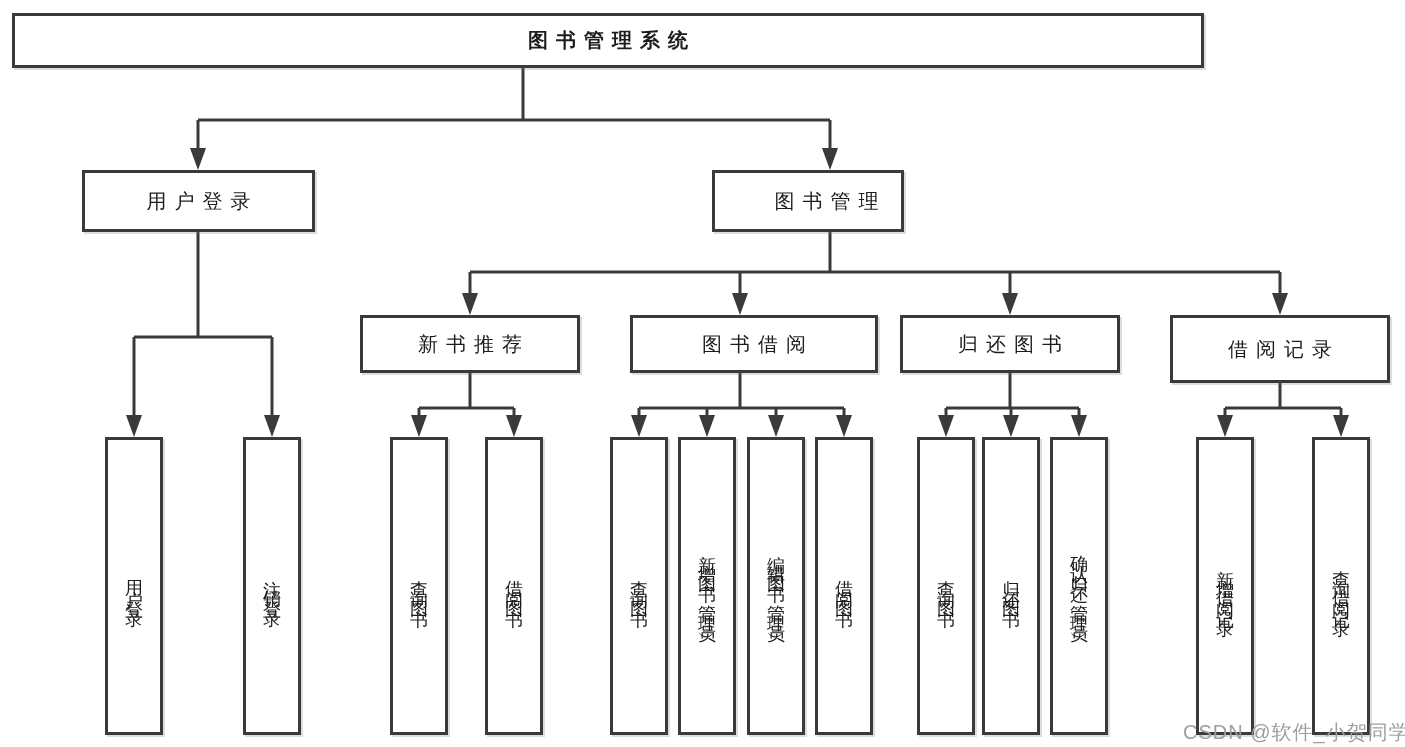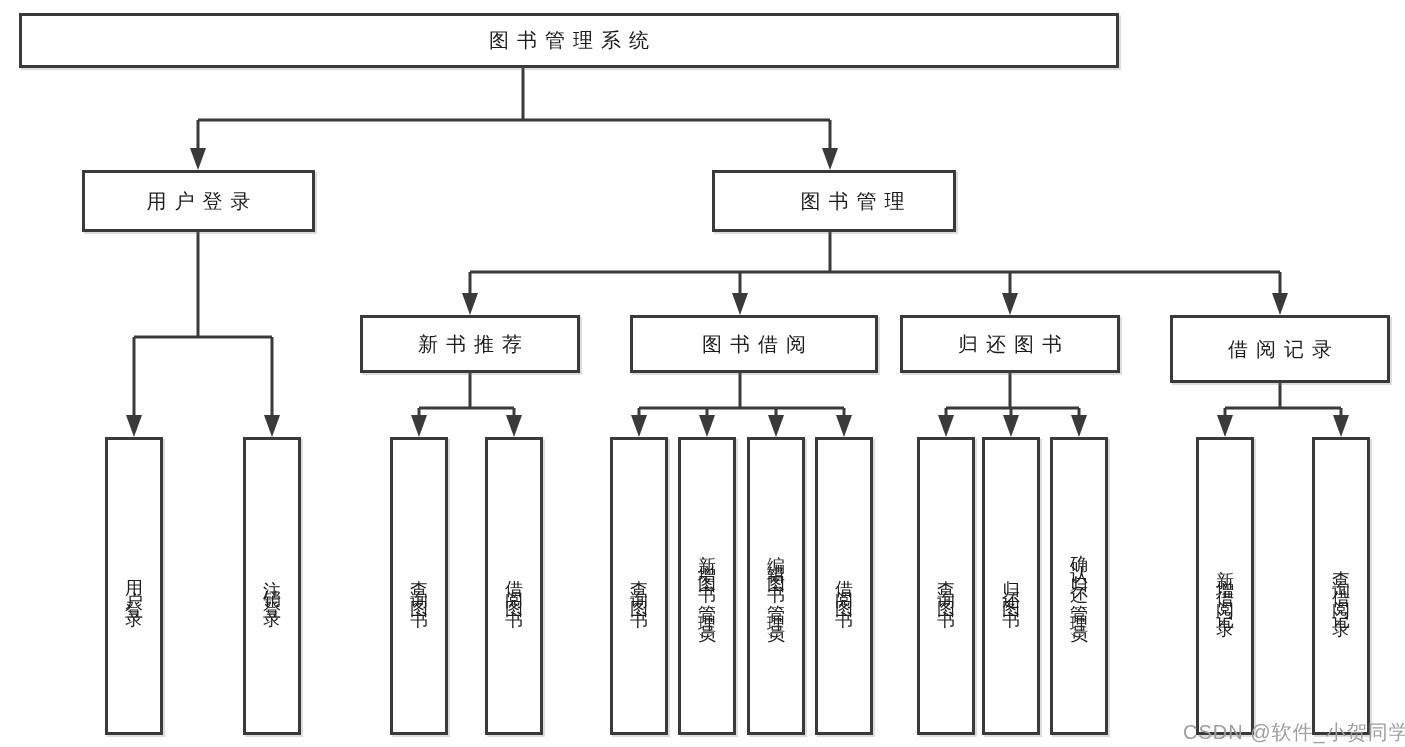--- a/index.html
+++ b/index.html
@@ -99,28 +99,28 @@
     <polygon points="1071,415 1087,415 1079,437"></polygon>
 
     <line x1="1280" y1="373" x2="1280" y2="408"></line>
     <line x1="1225" y1="408" x2="1341" y2="408"></line>
     <line x1="1225" y1="408" x2="1225" y2="416"></line>
     <polygon points="1217,415 1233,415 1225,437"></polygon>
     <line x1="1341" y1="408" x2="1341" y2="416"></line>
     <polygon points="1333,415 1349,415 1341,437"></polygon>
   </svg>
 
-  <div class="box root" style="left:19px;top:13px;width:1100px;height:55px;">
+  <div class="box root" style="left:12px;top:13px;width:1192px;height:55px;font-weight:bold;">
     <span class="hlabel">图书管理系统</span>
   </div>
 
   <div class="box" style="left:82px;top:170px;width:233px;height:62px;">
     <span class="hlabel">用户登录</span>
   </div>
-  <div class="box" style="left:712px;top:170px;width:244px;height:62px;padding-left:37px;">
+  <div class="box" style="left:712px;top:170px;width:192px;height:62px;padding-left:37px;">
     <span class="hlabel">图书管理</span>
   </div>
 
   <div class="box" style="left:360px;top:315px;width:220px;height:58px;">
     <span class="hlabel">新书推荐</span>
   </div>
   <div class="box" style="left:630px;top:315px;width:248px;height:58px;">
     <span class="hlabel">图书借阅</span>
   </div>
   <div class="box" style="left:900px;top:315px;width:220px;height:58px;">

